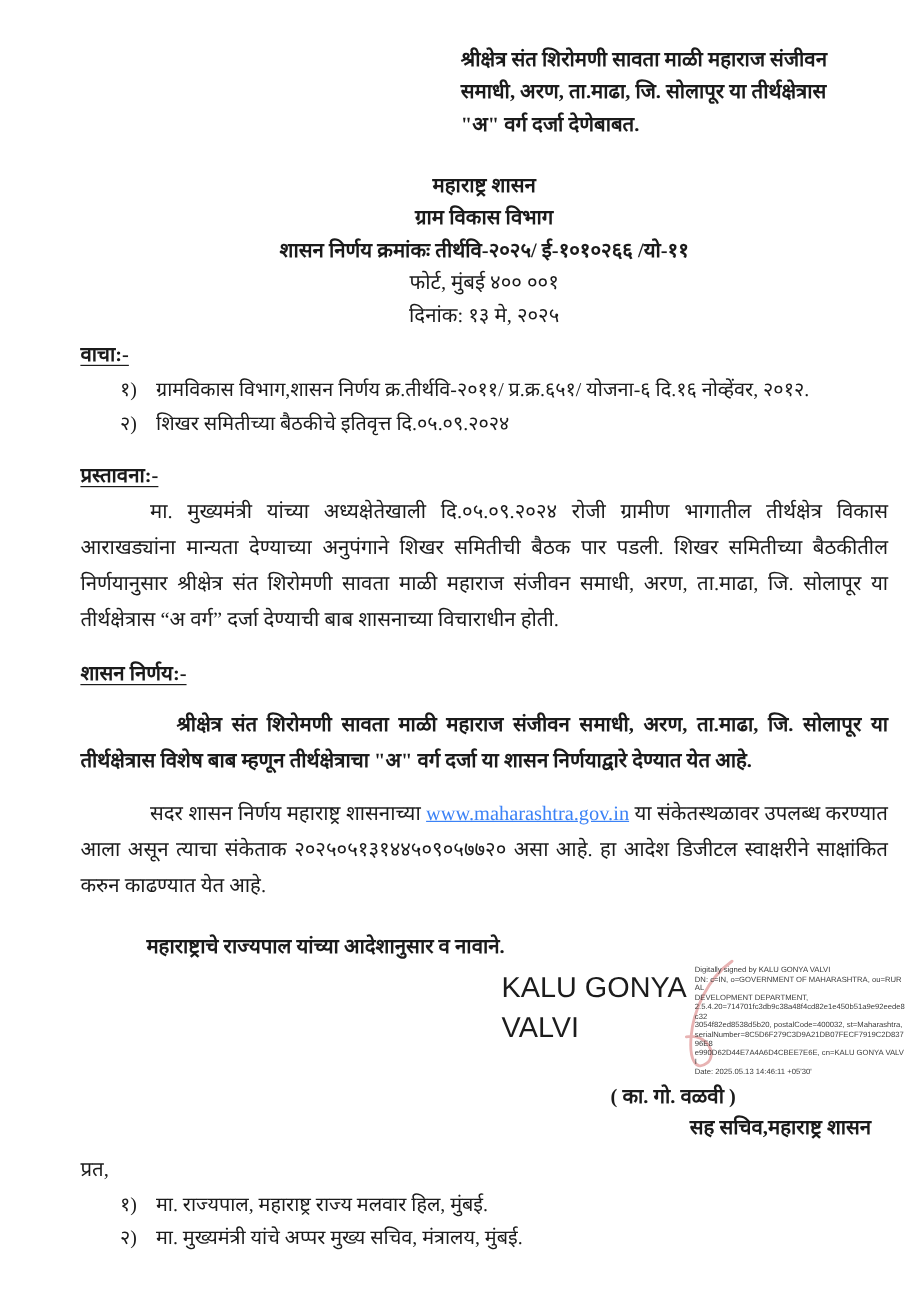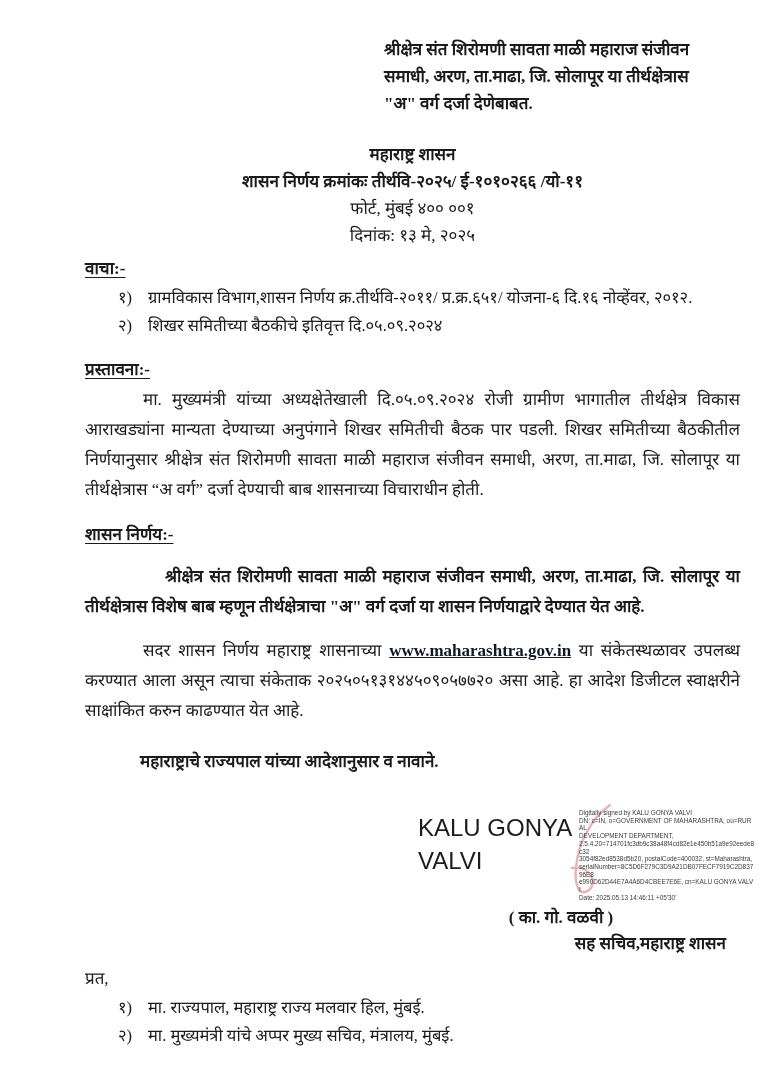--- a/index.html
+++ b/index.html
@@ -5,21 +5,21 @@
   * { margin:0; padding:0; box-sizing:border-box; }
   html,body { background:#ffffff; }
   body {
     width:768px; height:1086px;
     font-family:"Liberation Serif","DejaVu Sans",serif;
     color:#1b1b1b;
     overflow:hidden;
   }
   .page {
     width:768px; height:1086px;
-    padding:36px 28px 0 85px;
+    padding:36px 28px 0 67px;
   }
   
   .subject-block {
     width:356px;
     margin-left:auto;
     font-weight:bold;
     font-size:17px;
     line-height:27px;
     text-align:left;
   }
@@ -49,21 +49,21 @@
     text-indent:80px;
     margin-top:14px;
   }
   .publication { margin-top:14px; }
   a.gov-link { text-decoration:underline; cursor:pointer; }
   .order-line {
     margin-top:22px; margin-left:55px;
     font-weight:bold; font-size:17px; line-height:27px;
   }
   
-  .signature { width:338px; margin-left:auto; margin-right:-14px; margin-top:32px; position:relative; }
+  .signature { width:338px; margin-left:auto; margin-right:-14px; margin-top:1px; position:relative; }
   .sig-row { position:relative; height:98px; }
   .sig-flourish { position:absolute; left:136px; top:-4px; width:62px; height:100px; pointer-events:none; }
   .sig-name {
     position:absolute; left:2px; top:4px;
     font-family:"Liberation Sans","DejaVu Sans",sans-serif;
     font-weight:500; font-size:24px; line-height:33px;
     color:#1c1c1c; white-space:nowrap;
   }
   .sig-cert {
     position:absolute; left:163px; top:2px; width:176px;
@@ -84,20 +84,21 @@
 <div class="page">
 
   <div class="subject-block">
     <div>श्रीक्षेत्र संत शिरोमणी सावता माळी महाराज संजीवन</div>
     <div>समाधी, अरण, ता.माढा, जि. सोलापूर या तीर्थक्षेत्रास</div>
     <div>"अ" वर्ग दर्जा देणेबाबत.</div>
   </div>
 
   <div class="center-block">
     <div class="b">महाराष्ट्र शासन</div>
+    <div class="b">ग्राम विकास विभाग</div>
     <div class="b">शासन निर्णय क्रमांकः तीर्थवि-२०२५/ ई-१०१०२६६ /यो-११</div>
     <div>फोर्ट, मुंबई ४०० ००१</div>
     <div>दिनांक: १३ मे, २०२५</div>
   </div>
 
   <div class="vacha">
     <span class="sec-heading">वाचा:-</span>
     <div class="num-list">
       <div class="num-row">
         <span class="num">१)</span>
@@ -113,21 +114,21 @@
   <div class="prastavana">
     <span class="sec-heading">प्रस्तावना:-</span>
     <p class="para">मा. मुख्यमंत्री यांच्या अध्यक्षेतेखाली दि.०५.०९.२०२४ रोजी ग्रामीण भागातील तीर्थक्षेत्र विकास आराखड्यांना मान्यता देण्याच्या अनुपंगाने शिखर समितीची बैठक पार पडली. शिखर समितीच्या बैठकीतील निर्णयानुसार श्रीक्षेत्र संत शिरोमणी सावता माळी महाराज संजीवन समाधी, अरण, ता.माढा, जि. सोलापूर या तीर्थक्षेत्रास “अ वर्ग” दर्जा देण्याची बाब शासनाच्या विचाराधीन होती.</p>
   </div>
 
   <div class="nirnay">
     <span class="sec-heading">शासन निर्णय:-</span>
     <p class="para para-bold">श्रीक्षेत्र संत शिरोमणी सावता माळी महाराज संजीवन समाधी, अरण, ता.माढा, जि. सोलापूर या तीर्थक्षेत्रास विशेष बाब म्हणून तीर्थक्षेत्राचा "अ" वर्ग दर्जा या शासन निर्णयाद्वारे देण्यात येत आहे.</p>
   </div>
 
-  <p class="para publication"><span>सदर शासन निर्णय महाराष्ट्र शासनाच्या </span><a class="gov-link" style="color: #0f172a; font-weight: bold;">www.maharashtra.gov.in</a><span> या संकेतस्थळावर उपलब्ध करण्यात आला असून त्याचा संकेताक २०२५०५१३१४४५०९०५७७२० असा आहे. हा आदेश डिजीटल स्वाक्षरीने साक्षांकित करुन काढण्यात येत आहे.</span></p>
+  <p class="para publication"><span>सदर शासन निर्णय महाराष्ट्र शासनाच्या </span><a class="gov-link" style="color: #3b82f6;">www.maharashtra.gov.in</a><span> या संकेतस्थळावर उपलब्ध करण्यात आला असून त्याचा संकेताक २०२५०५१३१४४५०९०५७७२० असा आहे. हा आदेश डिजीटल स्वाक्षरीने साक्षांकित करुन काढण्यात येत आहे.</span></p>
 
   <div class="order-line">महाराष्ट्राचे राज्यपाल यांच्या आदेशानुसार व नावाने.</div>
 
   <div class="signature">
     <div class="sig-row">
       <svg class="sig-flourish" viewBox="0 0 62 100">
         <path d="M58,2 C38,16 26,42 24,64 C22,84 28,94 37,87 C46,80 38,62 20,65" fill="none" stroke-width="2.4" stroke-linecap="round" opacity="0.75" stroke="#e09a9a"></path>
       </svg>
       <div class="sig-name">
         <div>KALU GONYA</div>

